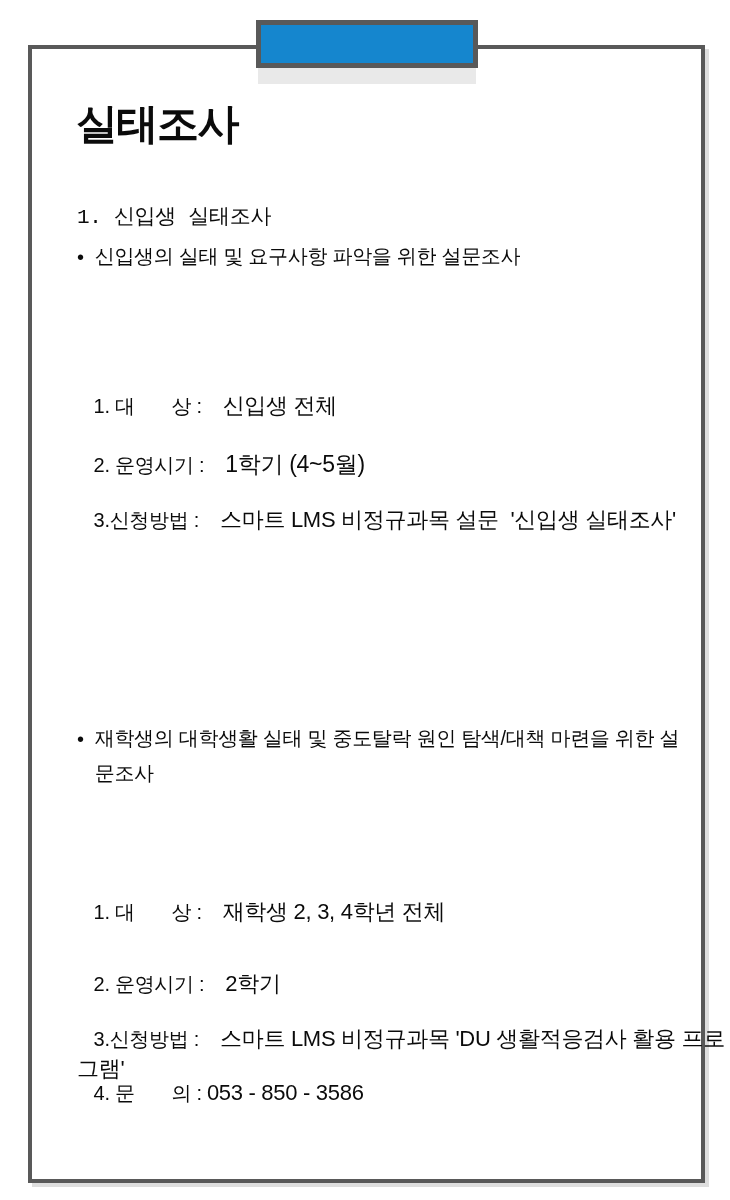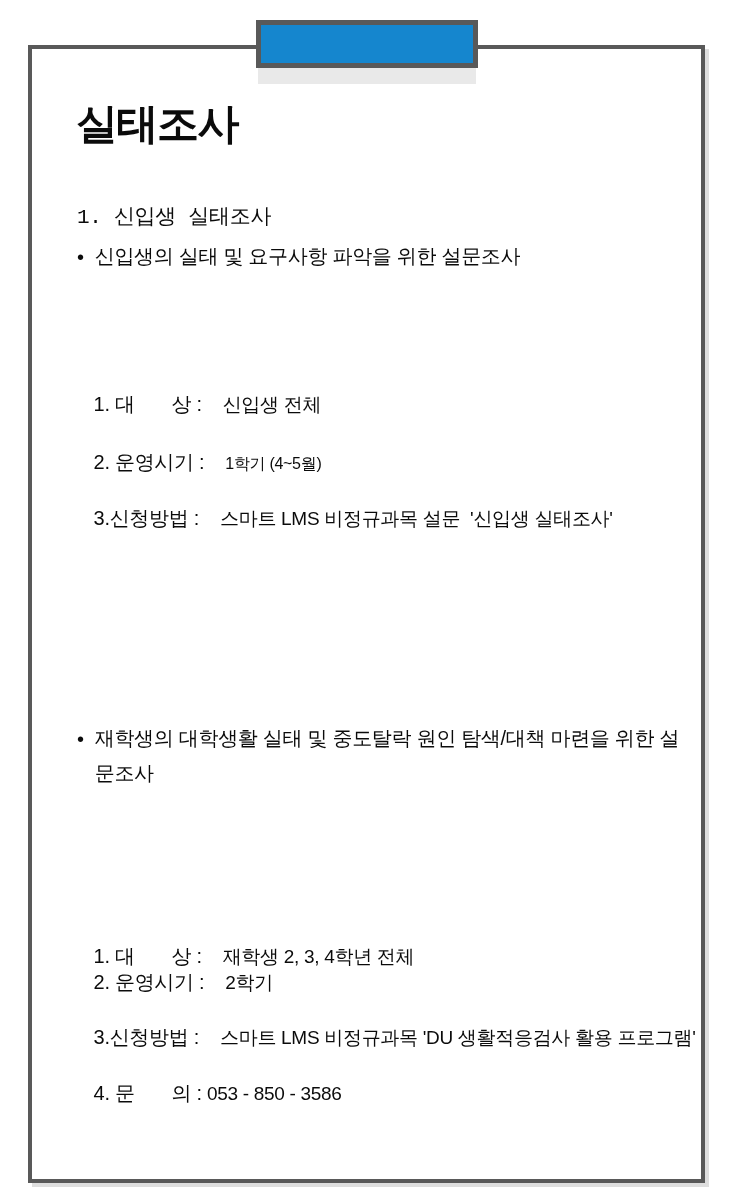--- a/index.html
+++ b/index.html
@@ -47,33 +47,33 @@
   .line{
     position:absolute;left:77px;z-index:4;
     white-space:pre-wrap;
     letter-spacing:-0.3px;
   }
   .heading{font-size:21px;font-family:Liberation Mono, monospace;}
   .bullet{display:flex;gap:11px;font-size:20px;}
   .bullet .dot{font-size:20px;line-height:30px;}
   .bullet .btxt{max-width:592px;line-height:35px;margin-top:-3px;}
   .row .label{font-size:20px;}
-  .row .value{font-size:19px;}
-  .row .value-sm{font-size:16px;}
+  .row .value{font-size:22px;}
+  .row .value-sm{font-size:23px;}
 
   
   .s1-heading{top:202px;}
   .s1-bullet{top:242px;}
   .s1-r1{top:373px;}
   .s1-r2{top:431px;}
   .s1-r3{top:487px;}
   .s1-r4{top:545px;}
   .s2-heading{top:667px;}
   .s2-bullet{top:724px;}
-  .s2-r1{top:925px;}
+  .s2-r1{top:879px;}
   .s2-r2{top:951px;}
   .s2-r3{top:1006px;}
   .s2-r4{top:1062px;}
 </style>
 </head>
 <body>
 
 <div class="page">
 
   <div class="card"></div>

